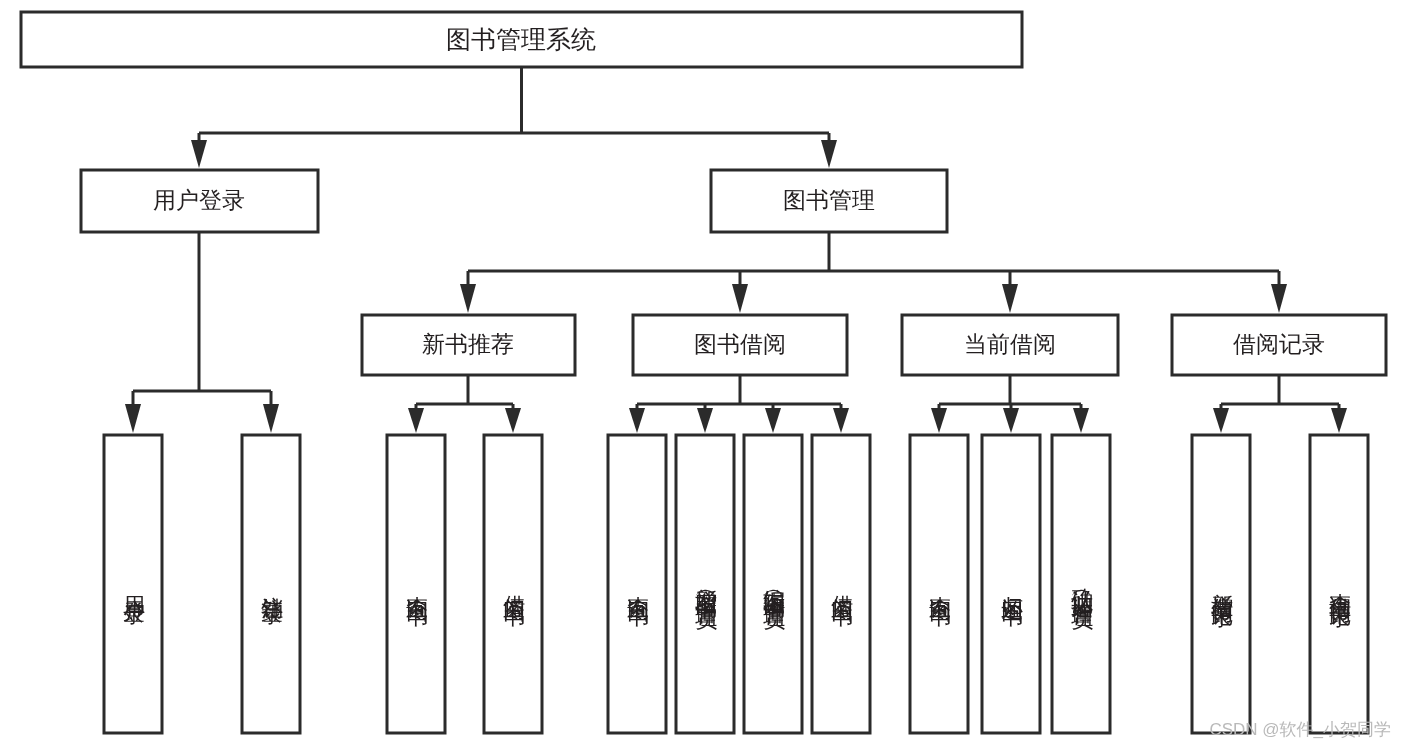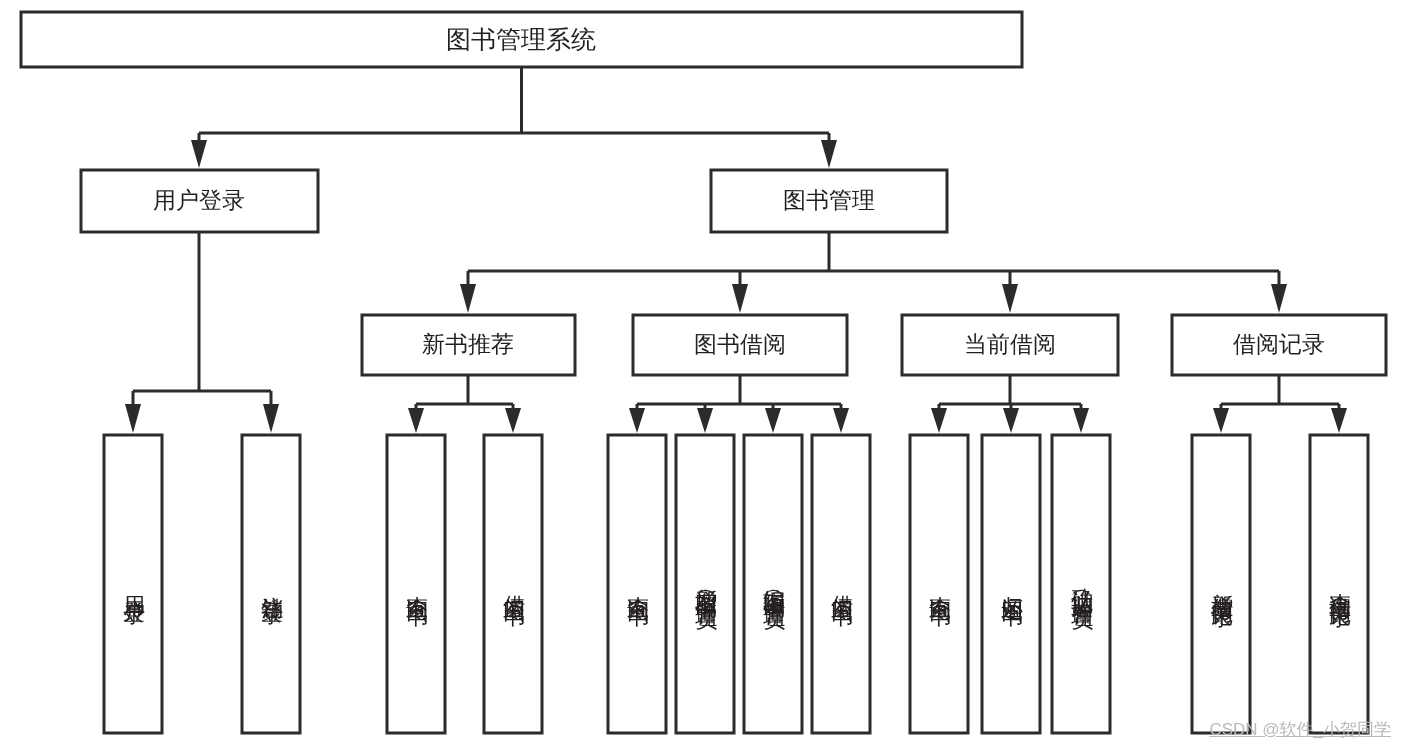--- a/index.html
+++ b/index.html
@@ -11,21 +11,21 @@
   .conn{stroke:#2b2b2b;stroke-width:3;fill:none;}
   .arrow-head{fill:#2b2b2b;stroke:none;}
   .node-label{fill:#231f20;font-family:"Liberation Sans","DejaVu Sans",sans-serif;
               text-anchor:middle;dominant-baseline:middle;}
   .lvl0-label{font-size:25px;}
   .lvl1-label{font-size:23px;}
   .lvl2-label{font-size:23px;}
   .leaf-label{font-size:22px;letter-spacing:3px;}
   .watermark{position:absolute;right:14px;bottom:6px;color:#b9b9b9;
              font-size:17px;font-family:"Liberation Sans","DejaVu Sans",sans-serif;
-             white-space:nowrap;pointer-events:none;text-decoration:underline;}
+             white-space:nowrap;pointer-events:none;}
 </style>
 </head>
 <body>
 
 <div id="diagram-root">
 
   <svg class="diagram" viewBox="0 0 1405 747" xmlns="http://www.w3.org/2000/svg">
 
     <g>
 

